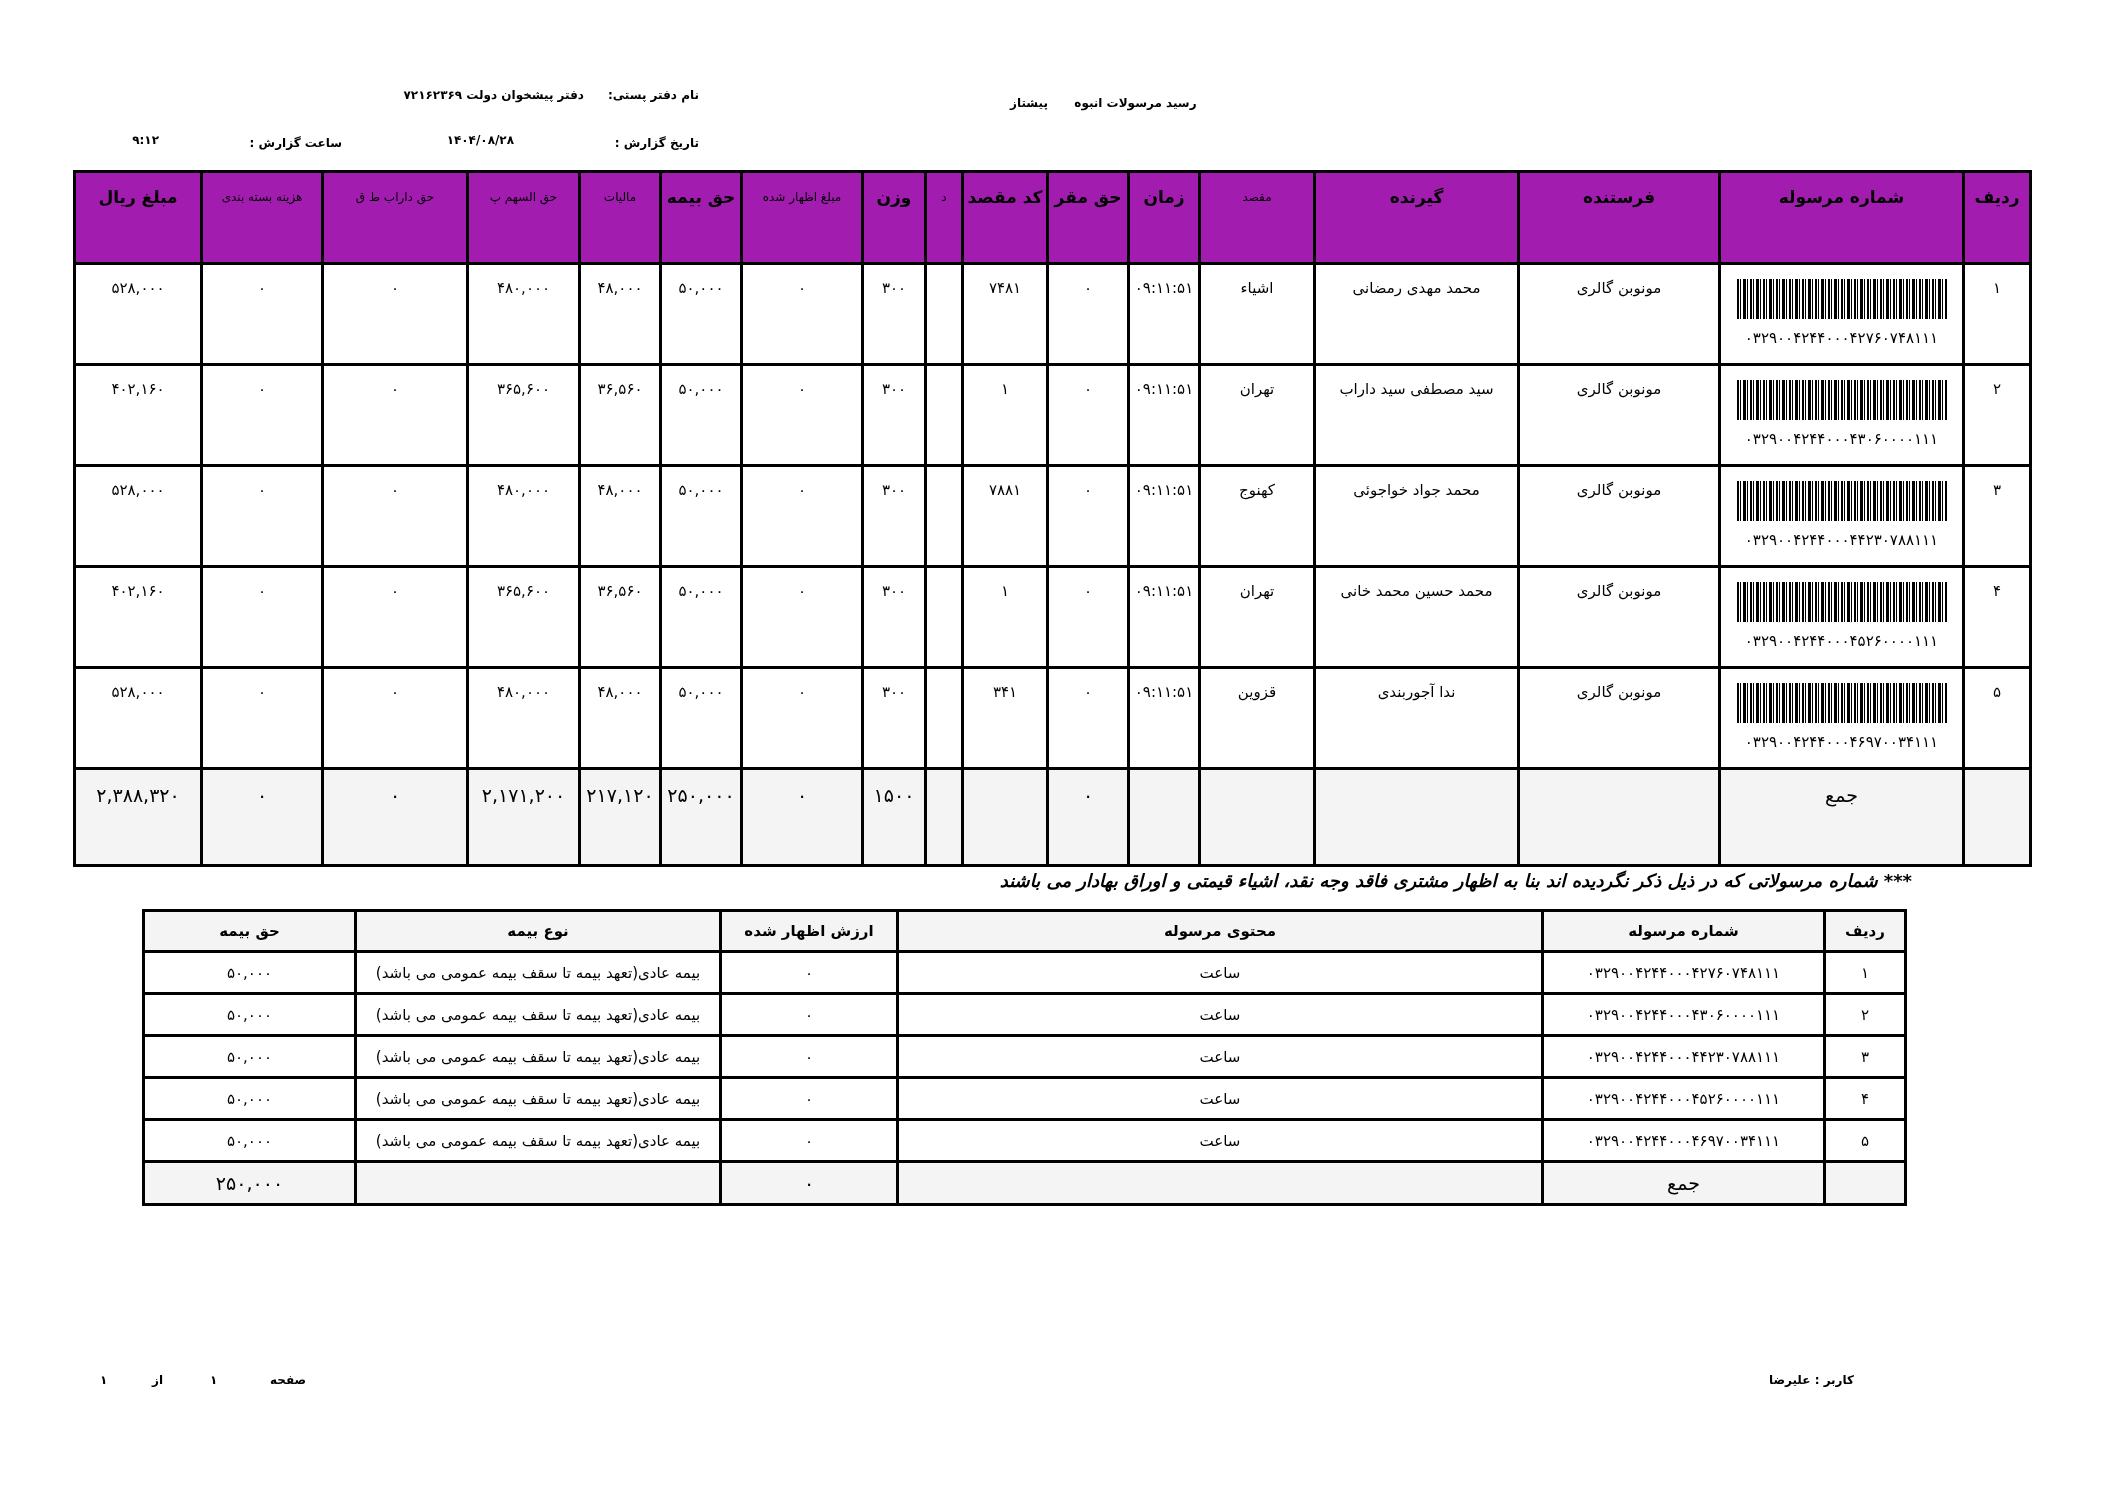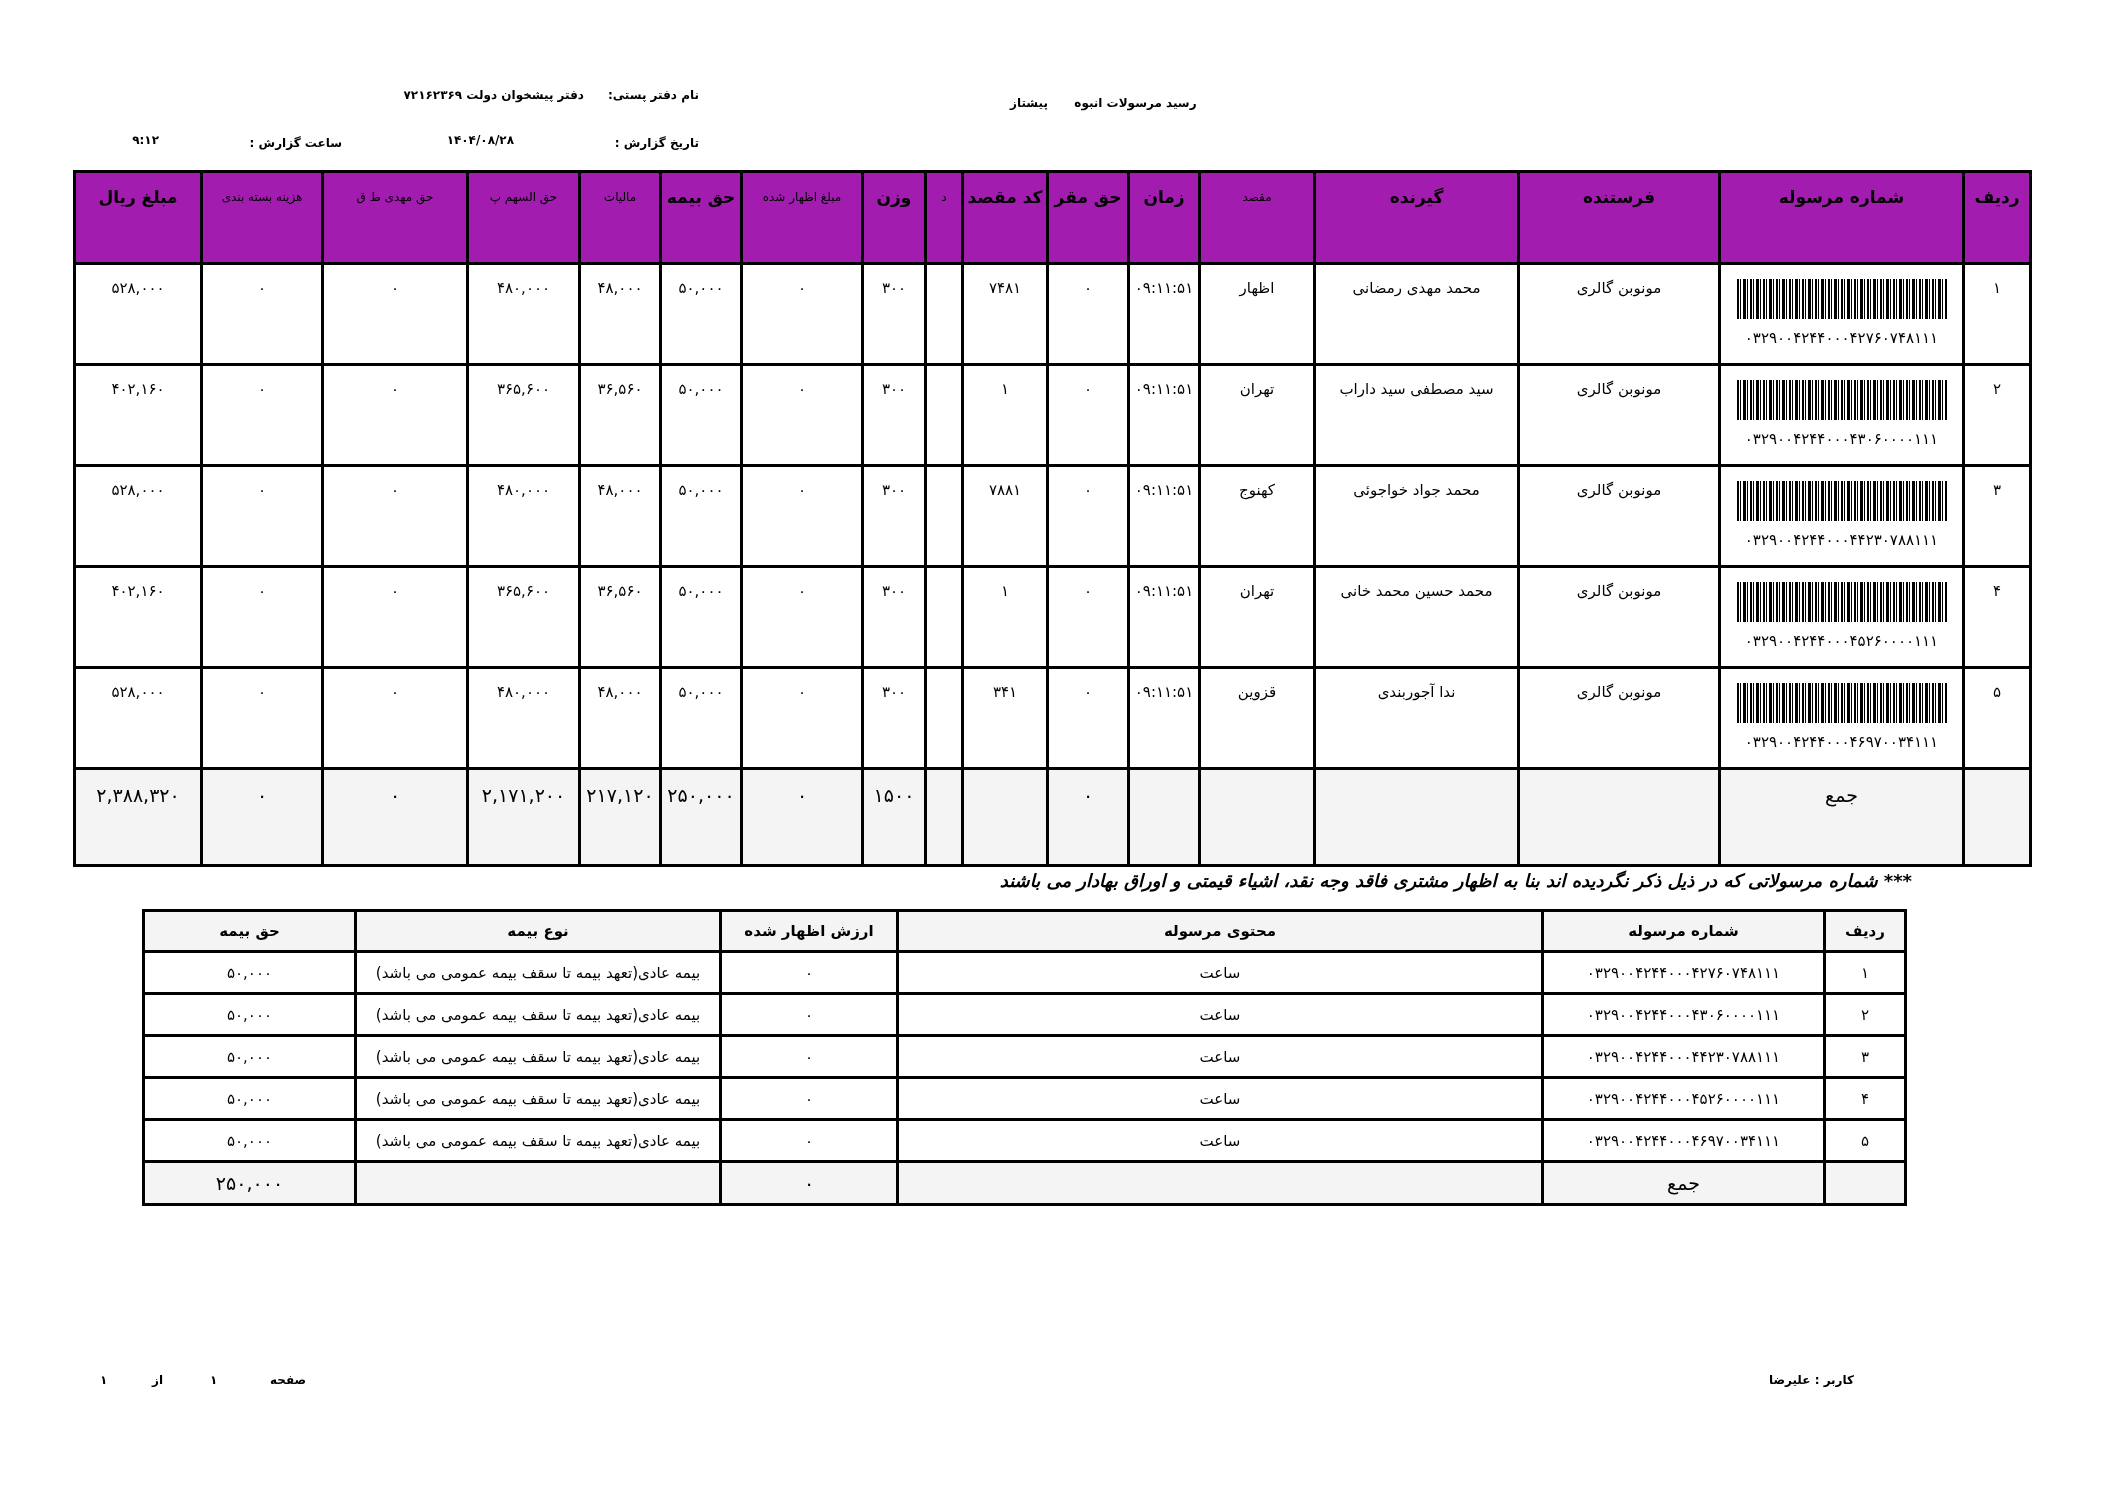--- a/index.html
+++ b/index.html
@@ -62,35 +62,35 @@
       <th class="light">مقصد</th>
       <th>زمان</th>
       <th>حق مقر</th>
       <th>کد مقصد</th>
       <th class="light">د</th>
       <th>وزن</th>
       <th class="light">مبلغ اظهار شده</th>
       <th>حق بیمه</th>
       <th class="light">مالیات</th>
       <th class="light">حق السهم پ</th>
-      <th class="light">حق مهدی ط ق</th>
+      <th class="light">حق داراب ط ق</th>
       <th class="light">هزینه بسته بندی</th>
       <th>مبلغ ریال</th>
     </tr>
   </thead>
   <tbody>
     <tr>
       <td>۱</td>
       <td>
           <div class="barcode"></div>
           <div class="bc-num">۰۳۲۹۰۰۴۲۴۴۰۰۰۴۲۷۶۰۷۴۸۱۱۱</div>
         </td>
       <td>مونوبن گالری</td>
       <td>محمد مهدی رمضانی</td>
-      <td>اظهار</td>
+      <td>اشیاء</td>
       <td>۰۹:۱۱:۵۱</td>
       <td>۰</td>
       <td>۷۴۸۱</td>
       <td></td>
       <td>۳۰۰</td>
       <td>۰</td>
       <td>۵۰,۰۰۰</td>
       <td>۴۸,۰۰۰</td>
       <td>۴۸۰,۰۰۰</td>
       <td>۰</td>

